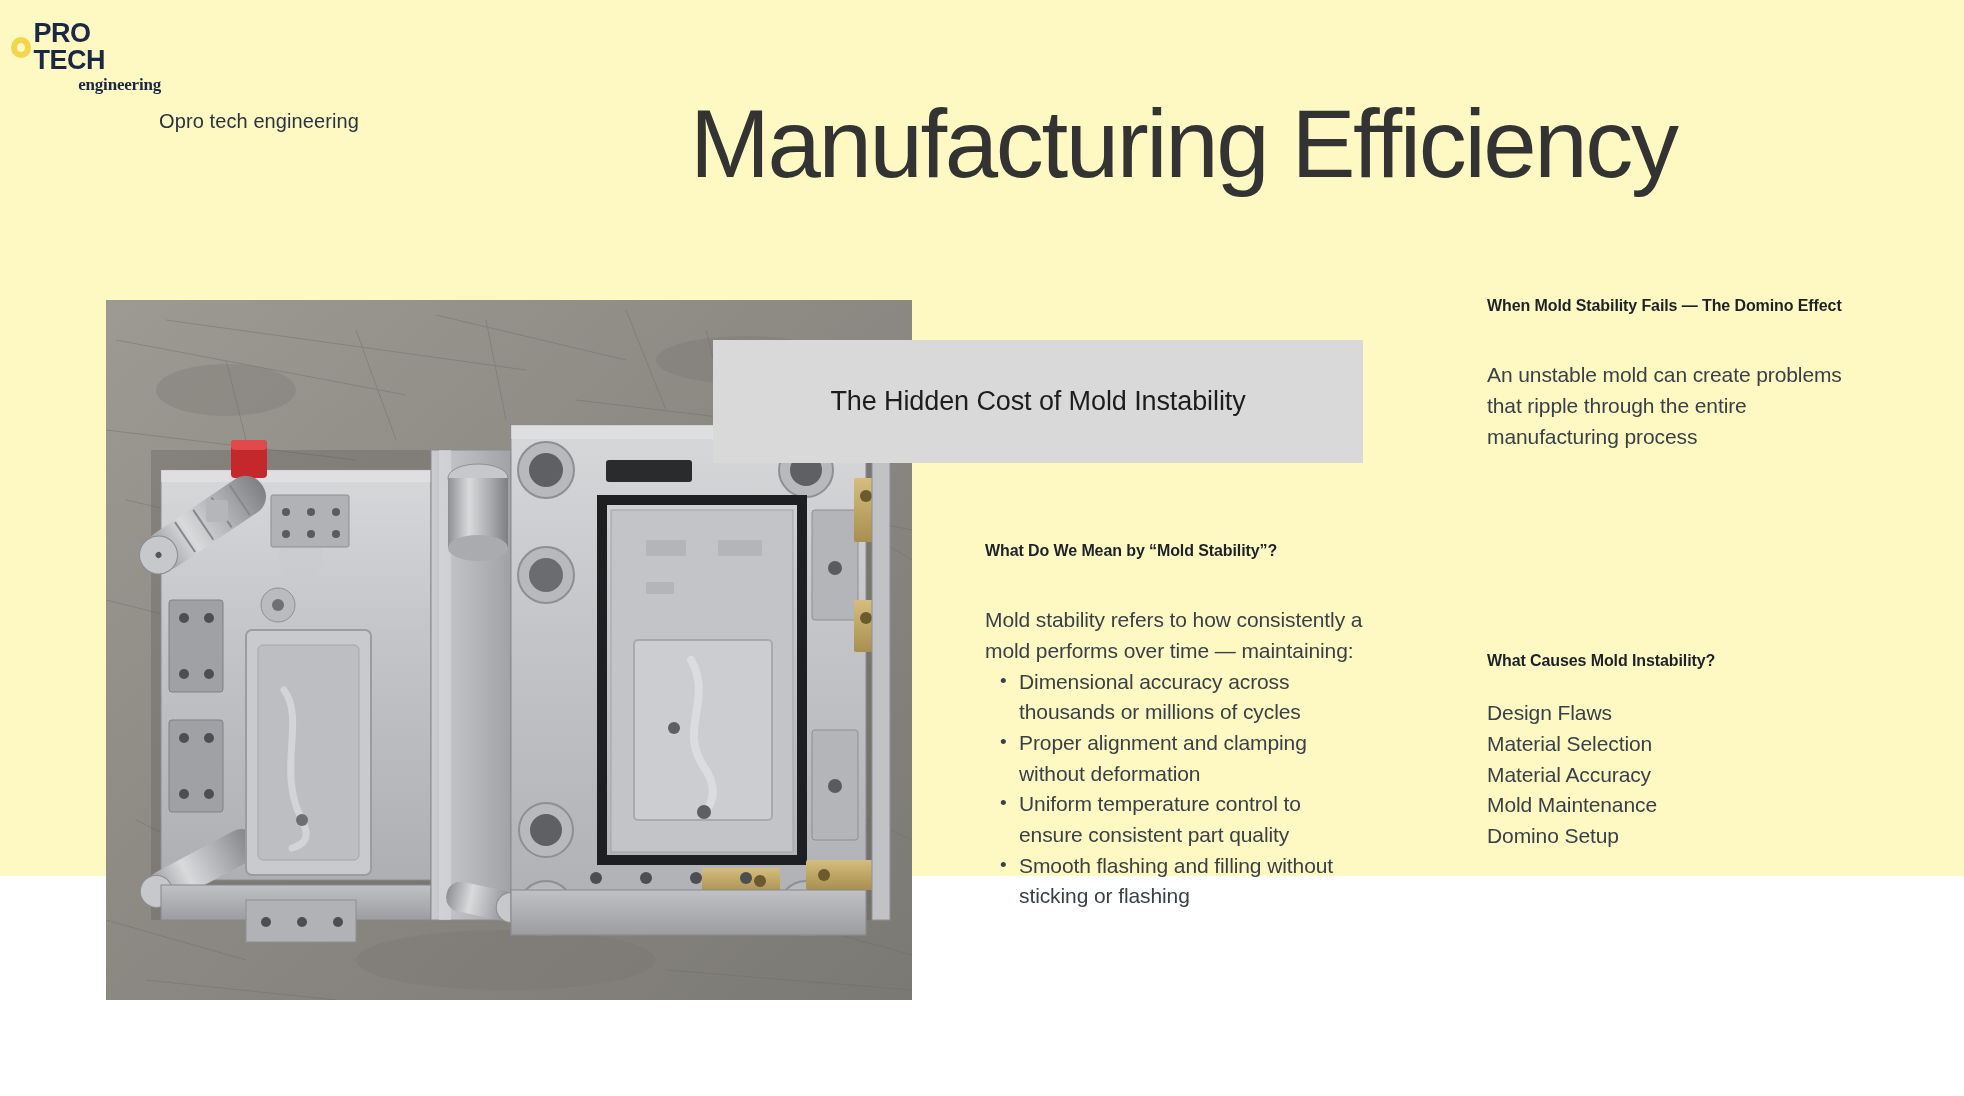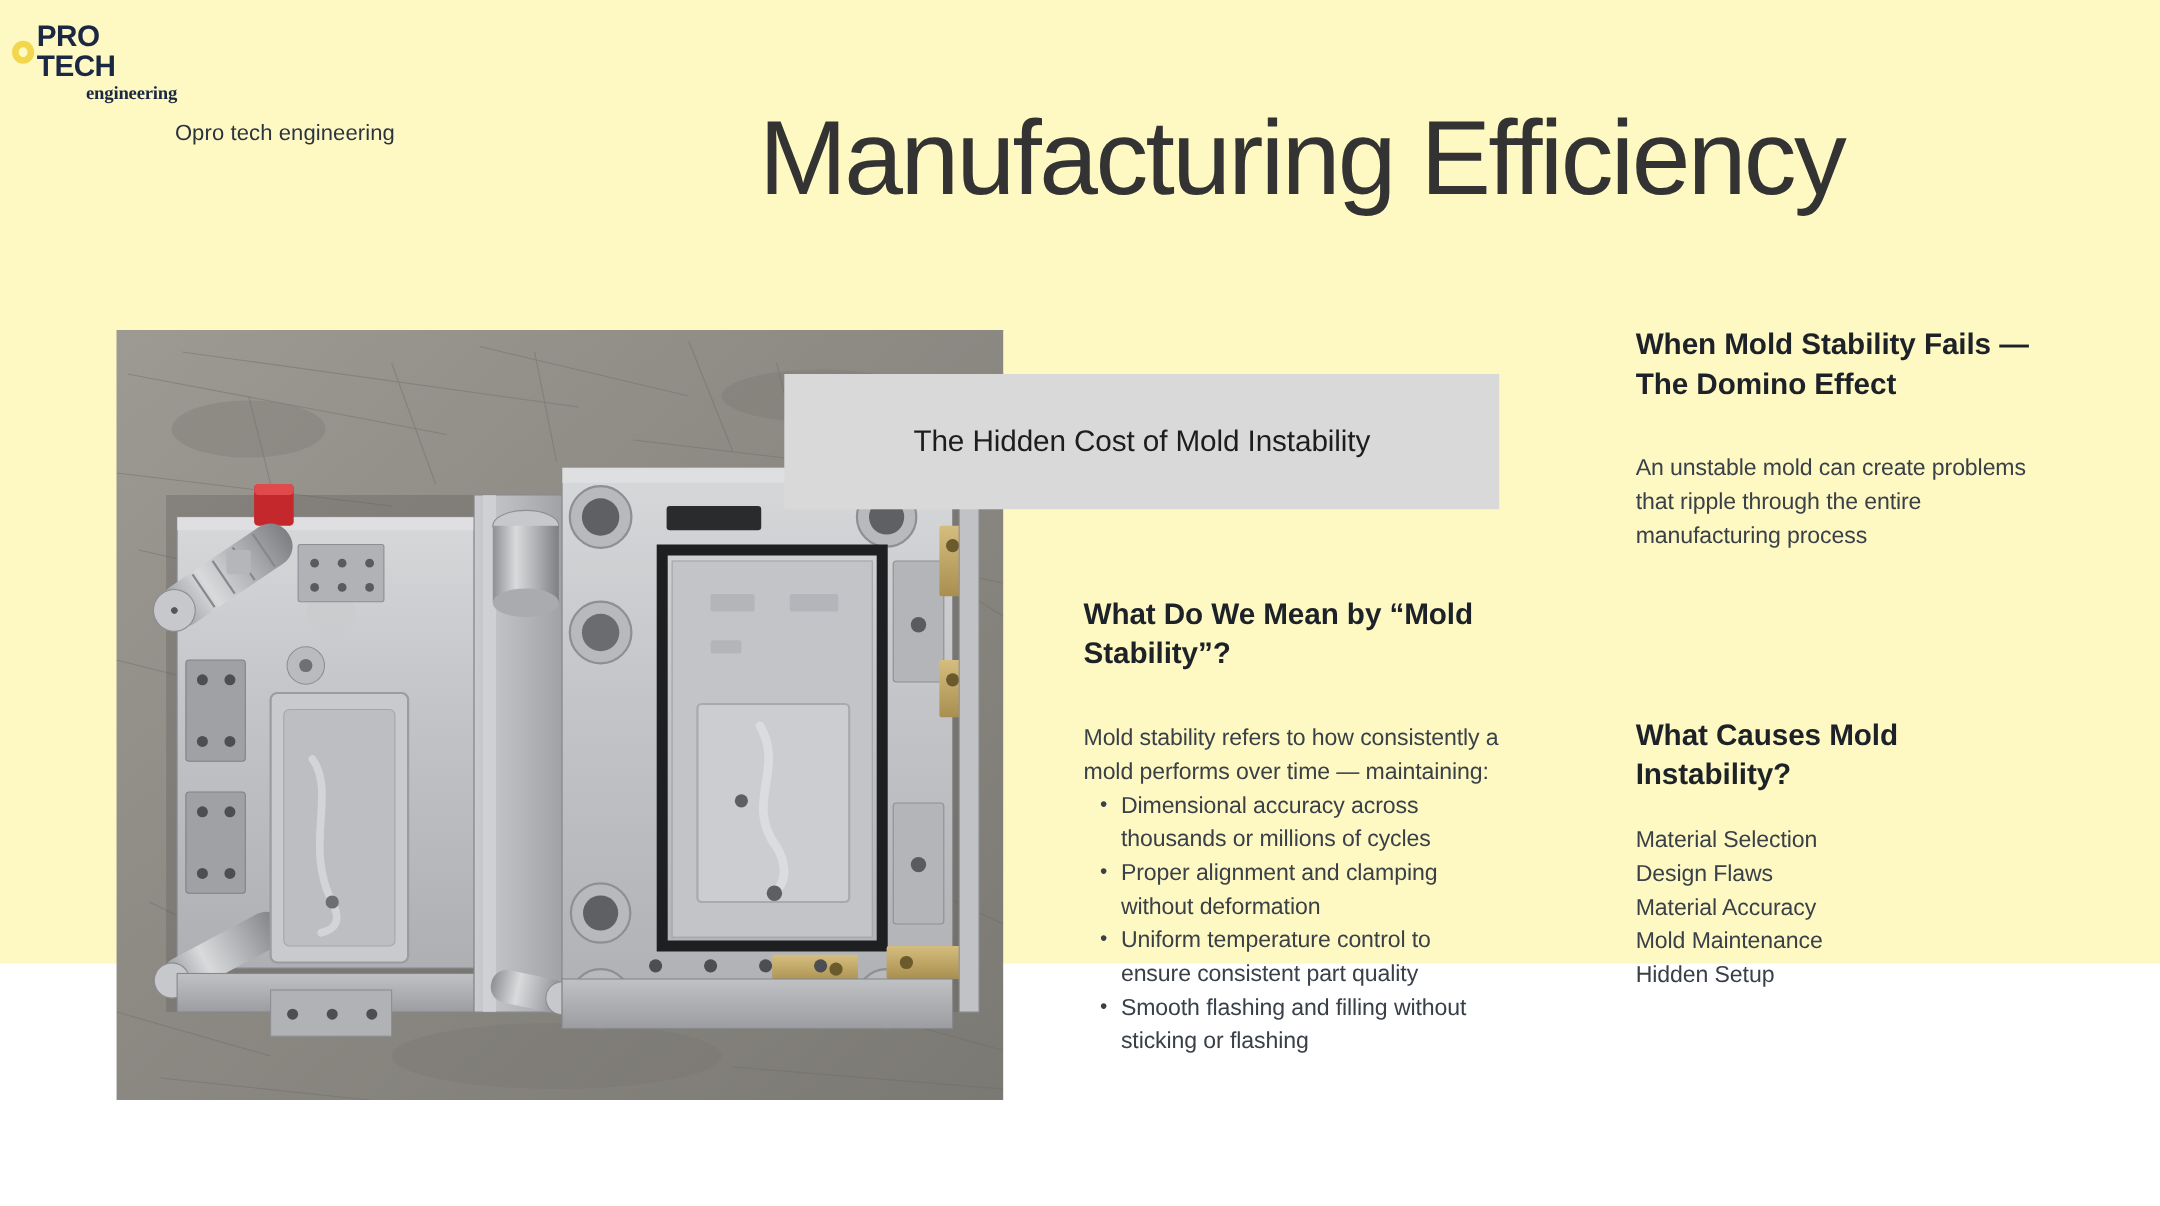--- a/index.html
+++ b/index.html
@@ -128,21 +128,21 @@
     width: 380px;
   }
   .col-right-2 {
     position: absolute;
     left: 1487px;
     top: 650px;
     width: 380px;
   }
 
   .block-head {
-    font-size: 27px;
+    font-size: 16px;
     font-weight: bold;
     color: #1d2128;
     line-height: 1.34;
     letter-spacing: -0.1px;
   }
   .block-body {
     font-size: 21px;
     font-weight: 400;
     color: #3a4048;
     line-height: 1.46;
@@ -403,21 +403,21 @@
   </div>
 
   <div class="col-right">
     <div class="block-head">When Mold Stability Fails — The Domino Effect</div>
     <div class="block-body">An unstable mold can create problems that ripple through the entire manufacturing process</div>
   </div>
 
   <div class="col-right-2">
     <div class="block-head">What Causes Mold Instability?</div>
     <ul class="plain-list">
+      <li>Design Flaws</li>
       <li>Material Selection</li>
-      <li>Design Flaws</li>
       <li>Material Accuracy</li>
       <li>Mold Maintenance</li>
-      <li>Hidden Setup</li>
+      <li>Domino Setup</li>
     </ul>
   </div>
 
 </div>
 
 </body></html>

